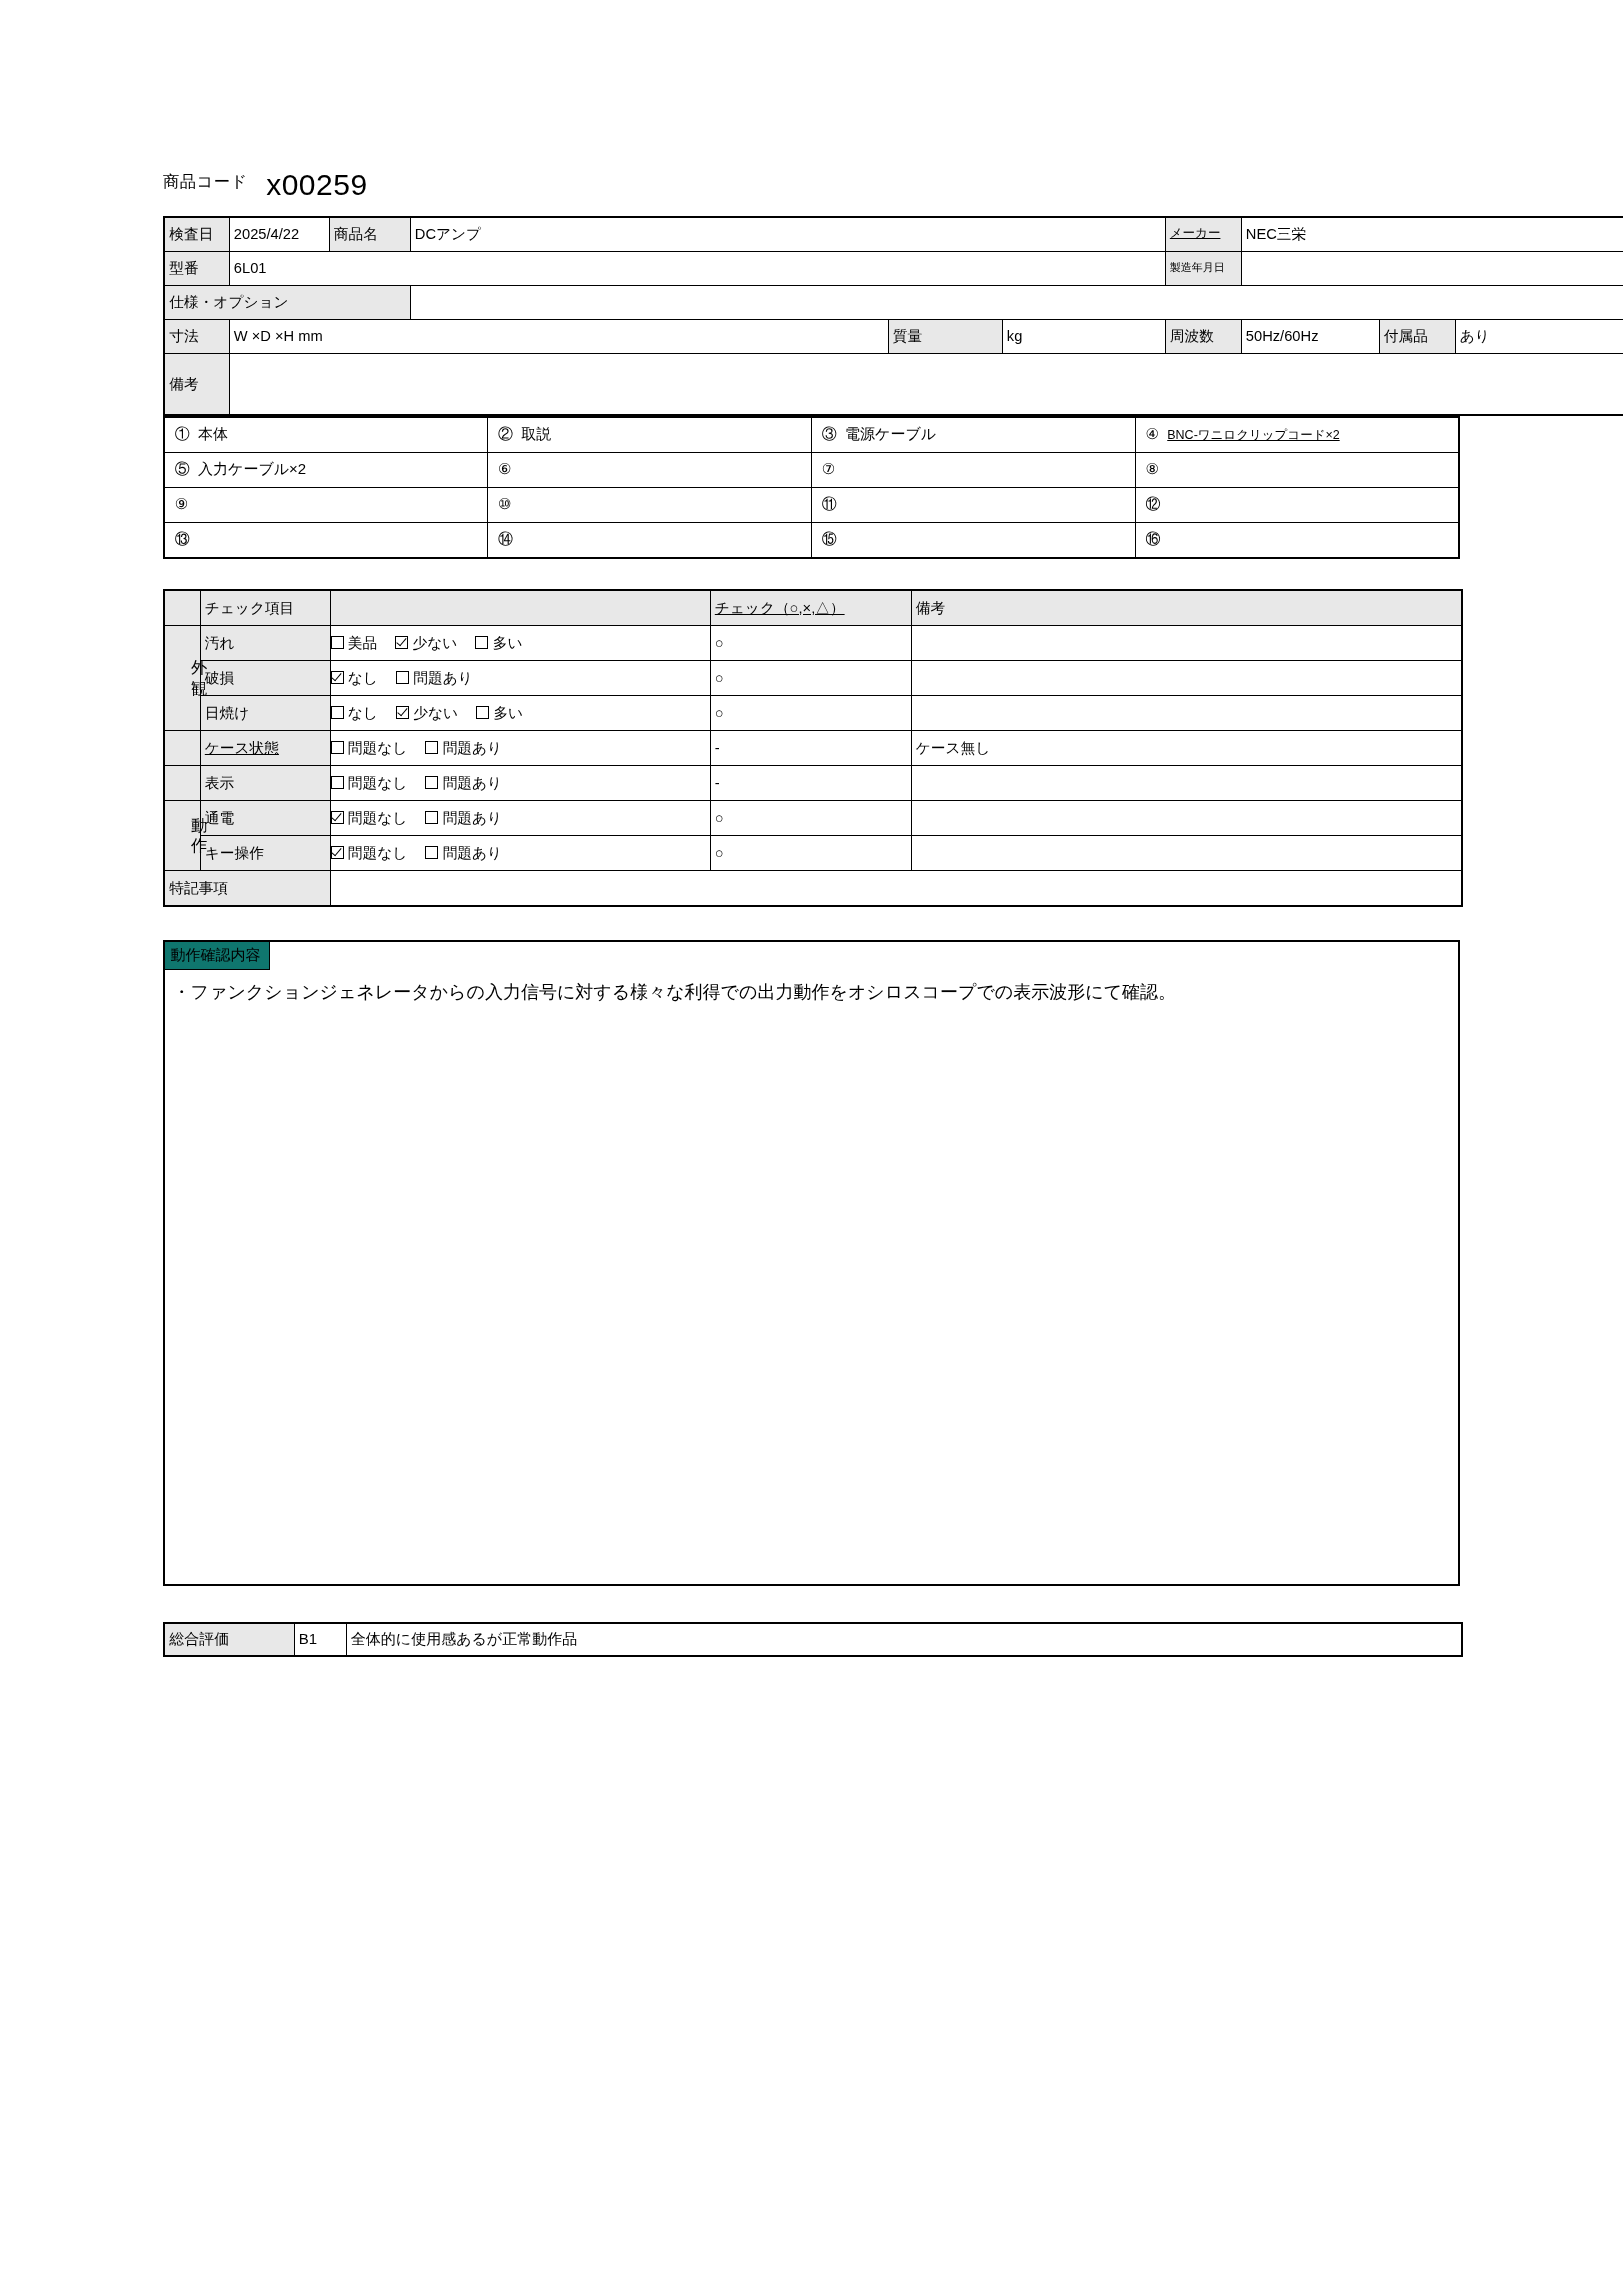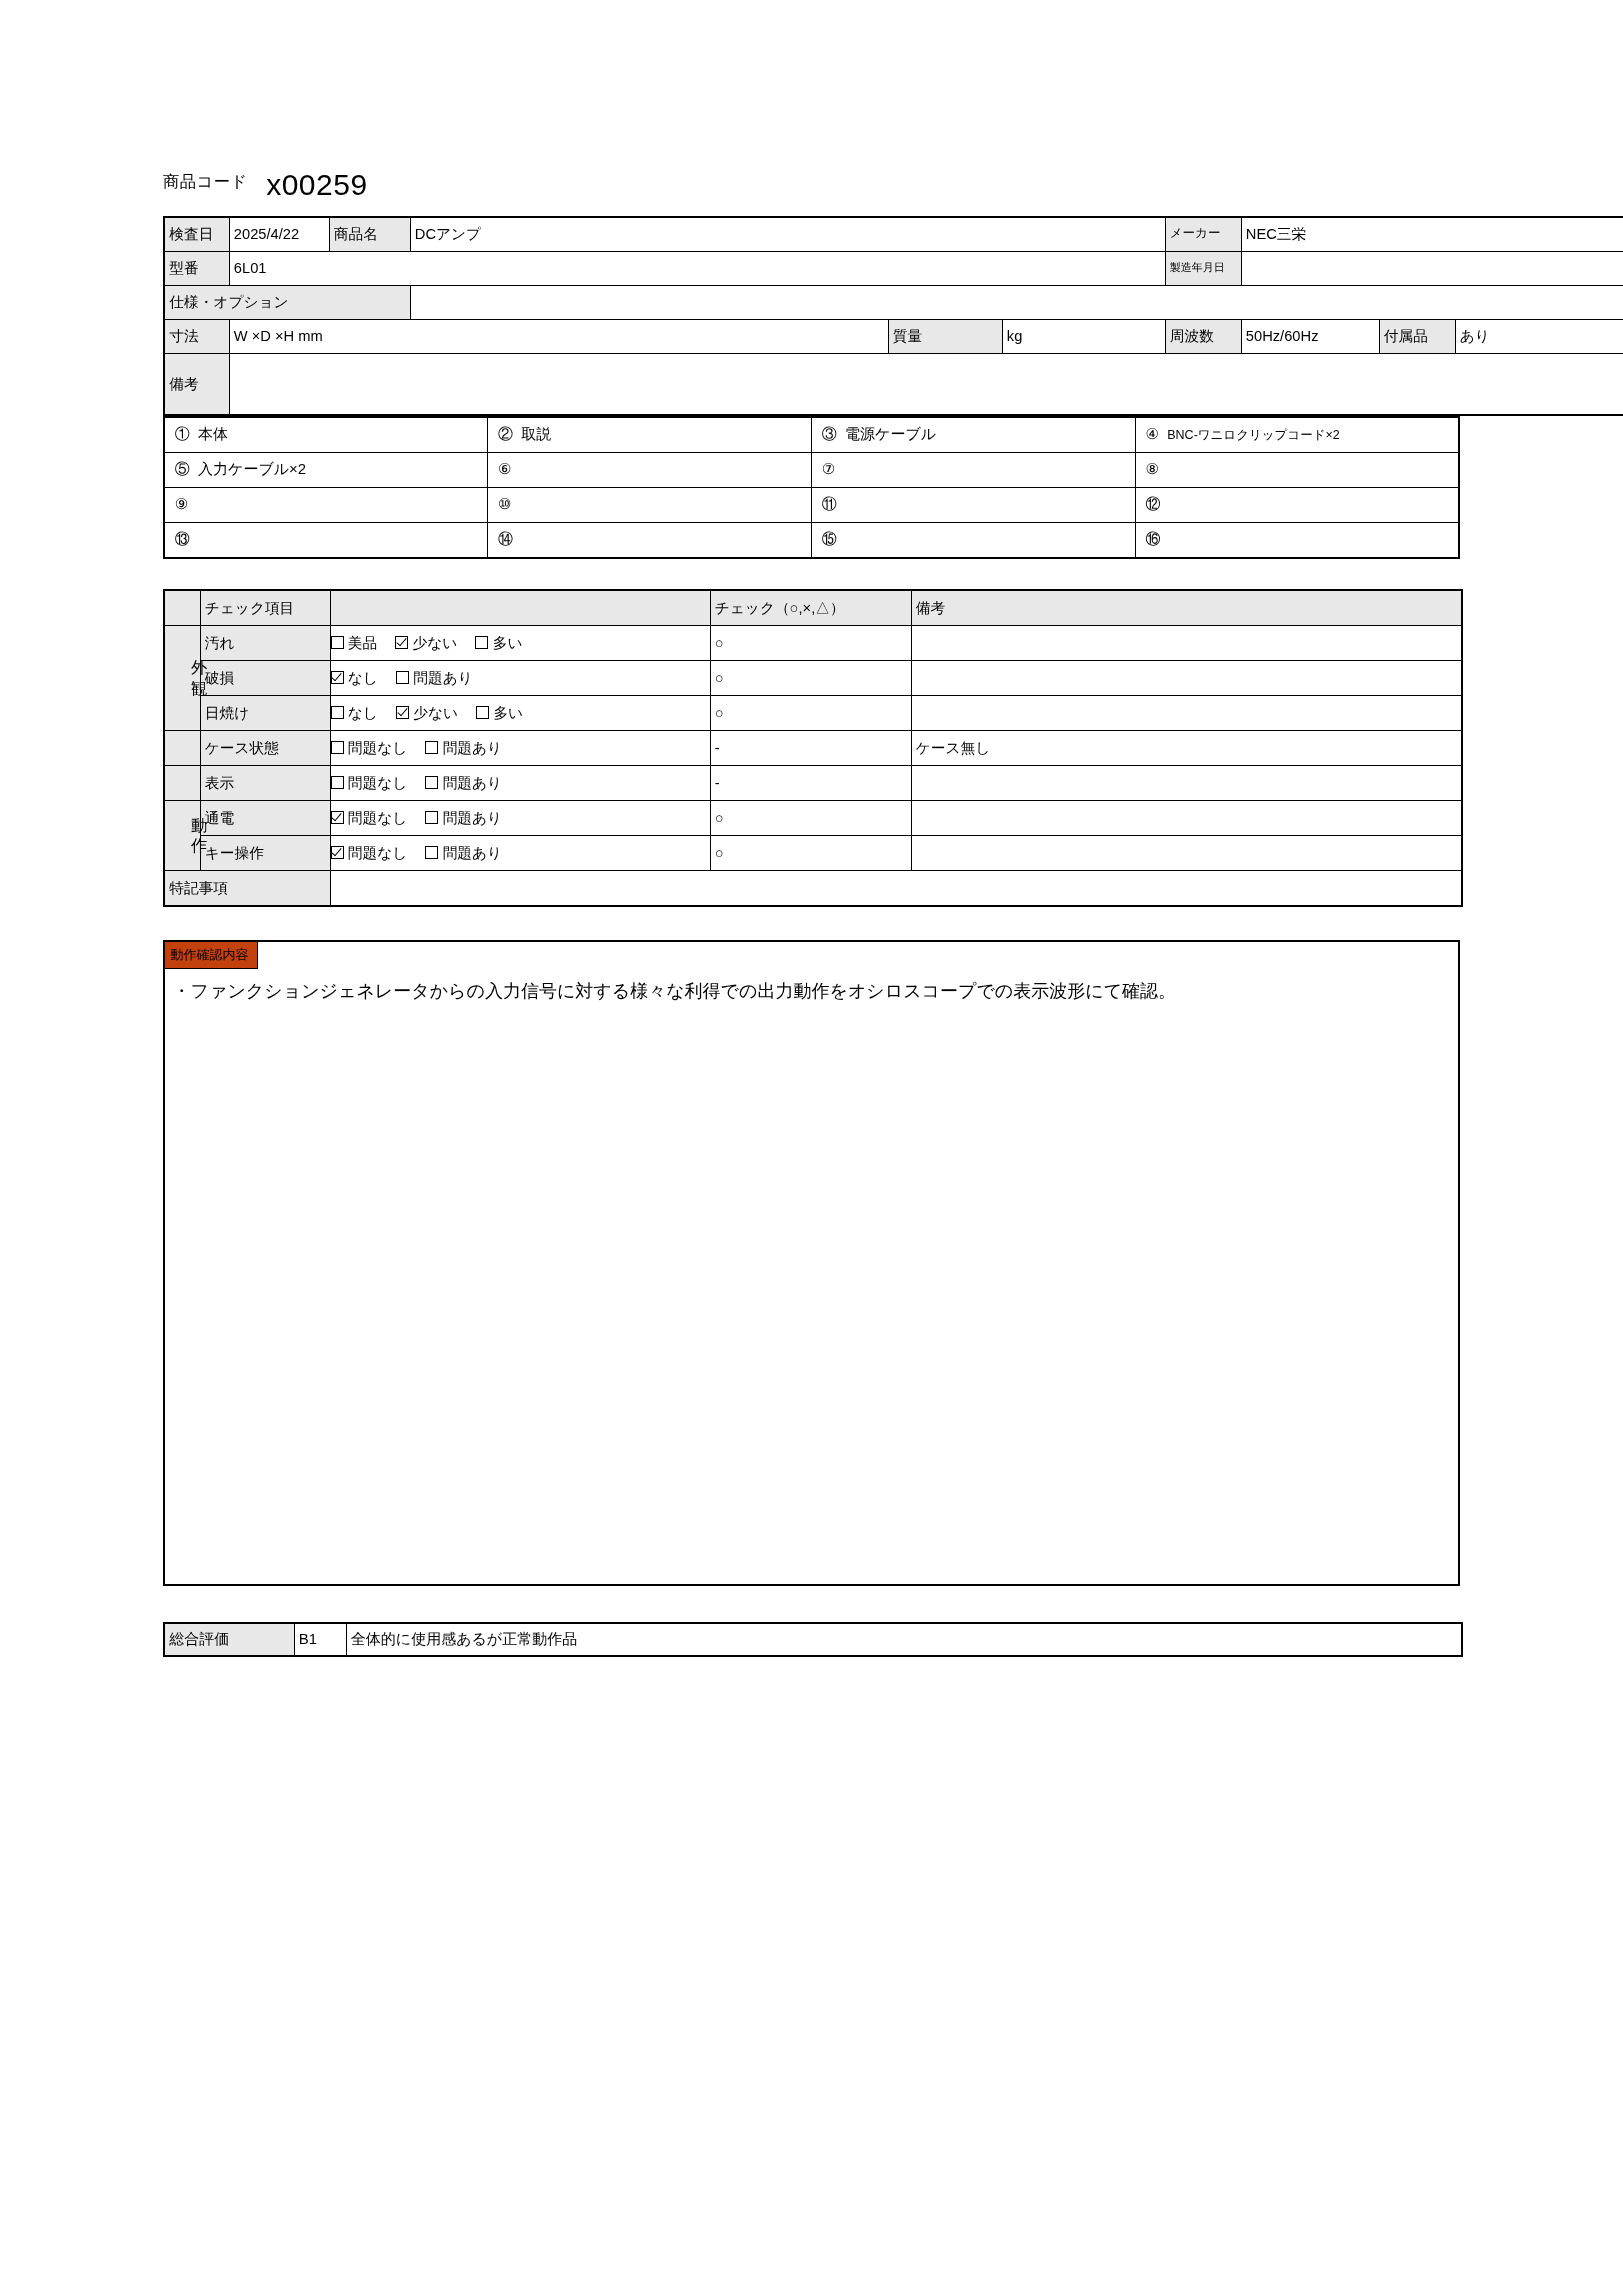--- a/index.html
+++ b/index.html
@@ -61,21 +61,21 @@
     height: 25px;
   }
   .outer {
     border: 2.2px solid #000000;
   }
   .shade {
     background: #e8e8e8;
   }
   .c { text-align: left; }
   .l { text-align: left; }
-  .small { font-size: 12.5px; }
+  .small { font-size: 12.5px; text-decoration: underline; }
   .xsmall { font-size: 11px; }
 
   
   .info-table td { height: 33px; }
   .info-table .tall { height: 60px; }
 
   
   .section-caption {
     font-size: 15px;
     margin: 22px 0 5.4px 3.3px;
@@ -127,22 +127,22 @@
   .op-box {
     border: 2.2px solid #000;
     height: 646px;
     position: relative;
     box-sizing: border-box;
   }
   .op-label {
     display: inline-block;
     border-right: 1.1px solid #000;
     border-bottom: 1.1px solid #000;
-    background: #c2410c;
-    font-size: 13px;
+    background: #0f766e;
+    font-size: 15px;
     padding: 4.3px 8.7px 4.3px 5.4px;
   }
   .op-text {
     font-size: 18px;
     line-height: 1.65;
     padding: 7.6px 8.7px 0 7.6px;
   }
 
   
   .final-wrap { margin-top: 36px; }

